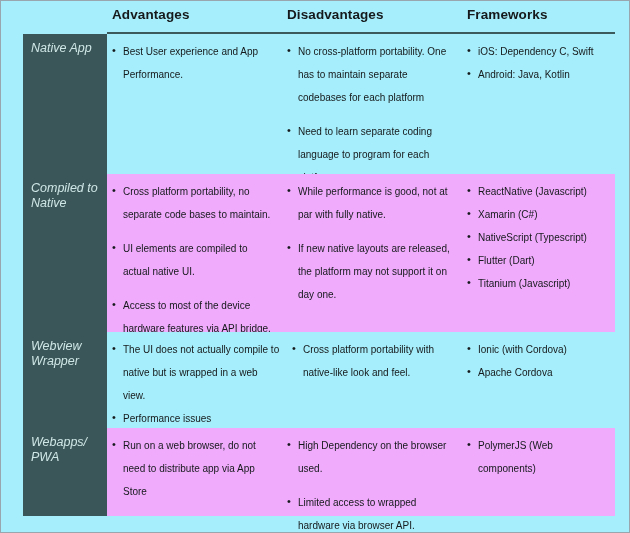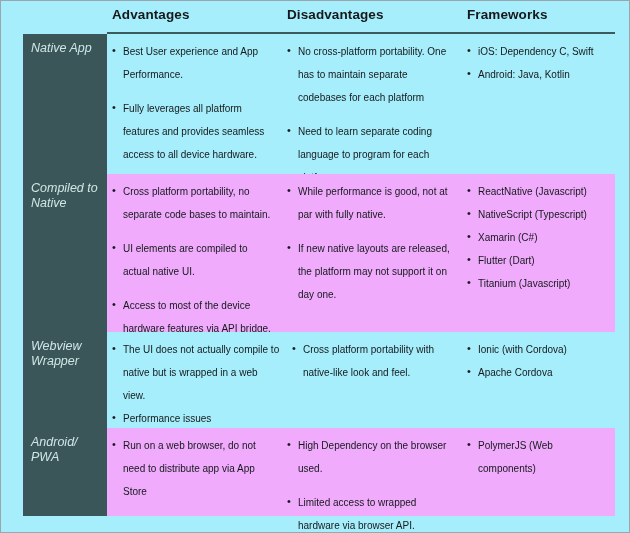--- a/index.html
+++ b/index.html
@@ -123,21 +123,20 @@
     <div class="h-cell h-fw">Frameworks</div>
   </div>
   <div class="header-rule"></div>
 
   <div class="table" id="table-body">
       <div class="row row-0 tint-a">
         <div class="label-cell">Native App</div>
         <div class="content-cell c-adv">
           <ul class="blist">
             <li>Best User experience and App Performance.</li>
-            <li>Fully leverages all platform features and provides seamless access to all device hardware.</li>
           </ul>
         </div>
         <div class="content-cell c-dis">
           <ul class="blist">
             <li>No cross-platform portability. One has to maintain separate codebases for each platform</li>
             <li>Need to learn separate coding language to program for each platform.</li>
           </ul>
         </div>
         <div class="content-cell c-fw">
           <ul class="blist tight">
@@ -157,22 +156,22 @@
         </div>
         <div class="content-cell c-dis">
           <ul class="blist">
             <li>While performance is good, not at par with fully native.</li>
             <li>If new native layouts are released, the platform may not support it on day one.</li>
           </ul>
         </div>
         <div class="content-cell c-fw">
           <ul class="blist tight">
             <li>ReactNative (Javascript)</li>
+            <li>Xamarin (C#)</li>
             <li>NativeScript (Typescript)</li>
-            <li>Xamarin (C#)</li>
             <li>Flutter (Dart)</li>
             <li>Titanium (Javascript)</li>
           </ul>
         </div>
       </div>
       <div class="row row-2 tint-a">
         <div class="label-cell">Webview Wrapper</div>
         <div class="content-cell c-dis">
           <ul class="blist tight">
             <li>The UI does not actually compile to native but is wrapped in a web view.</li>
@@ -186,21 +185,21 @@
           </ul>
         </div>
         <div class="content-cell c-fw">
           <ul class="blist tight">
             <li>Ionic (with Cordova)</li>
             <li>Apache Cordova</li>
           </ul>
         </div>
       </div>
       <div class="row row-3 tint-b">
-        <div class="label-cell">Android/ PWA</div>
+        <div class="label-cell">Webapps/ PWA</div>
         <div class="content-cell c-adv">
           <ul class="blist">
             <li>Run on a web browser, do not need to distribute app via App Store</li>
           </ul>
         </div>
         <div class="content-cell c-dis">
           <ul class="blist">
             <li>High Dependency on the browser used.</li>
             <li>Limited access to wrapped hardware via browser API.</li>
           </ul>

